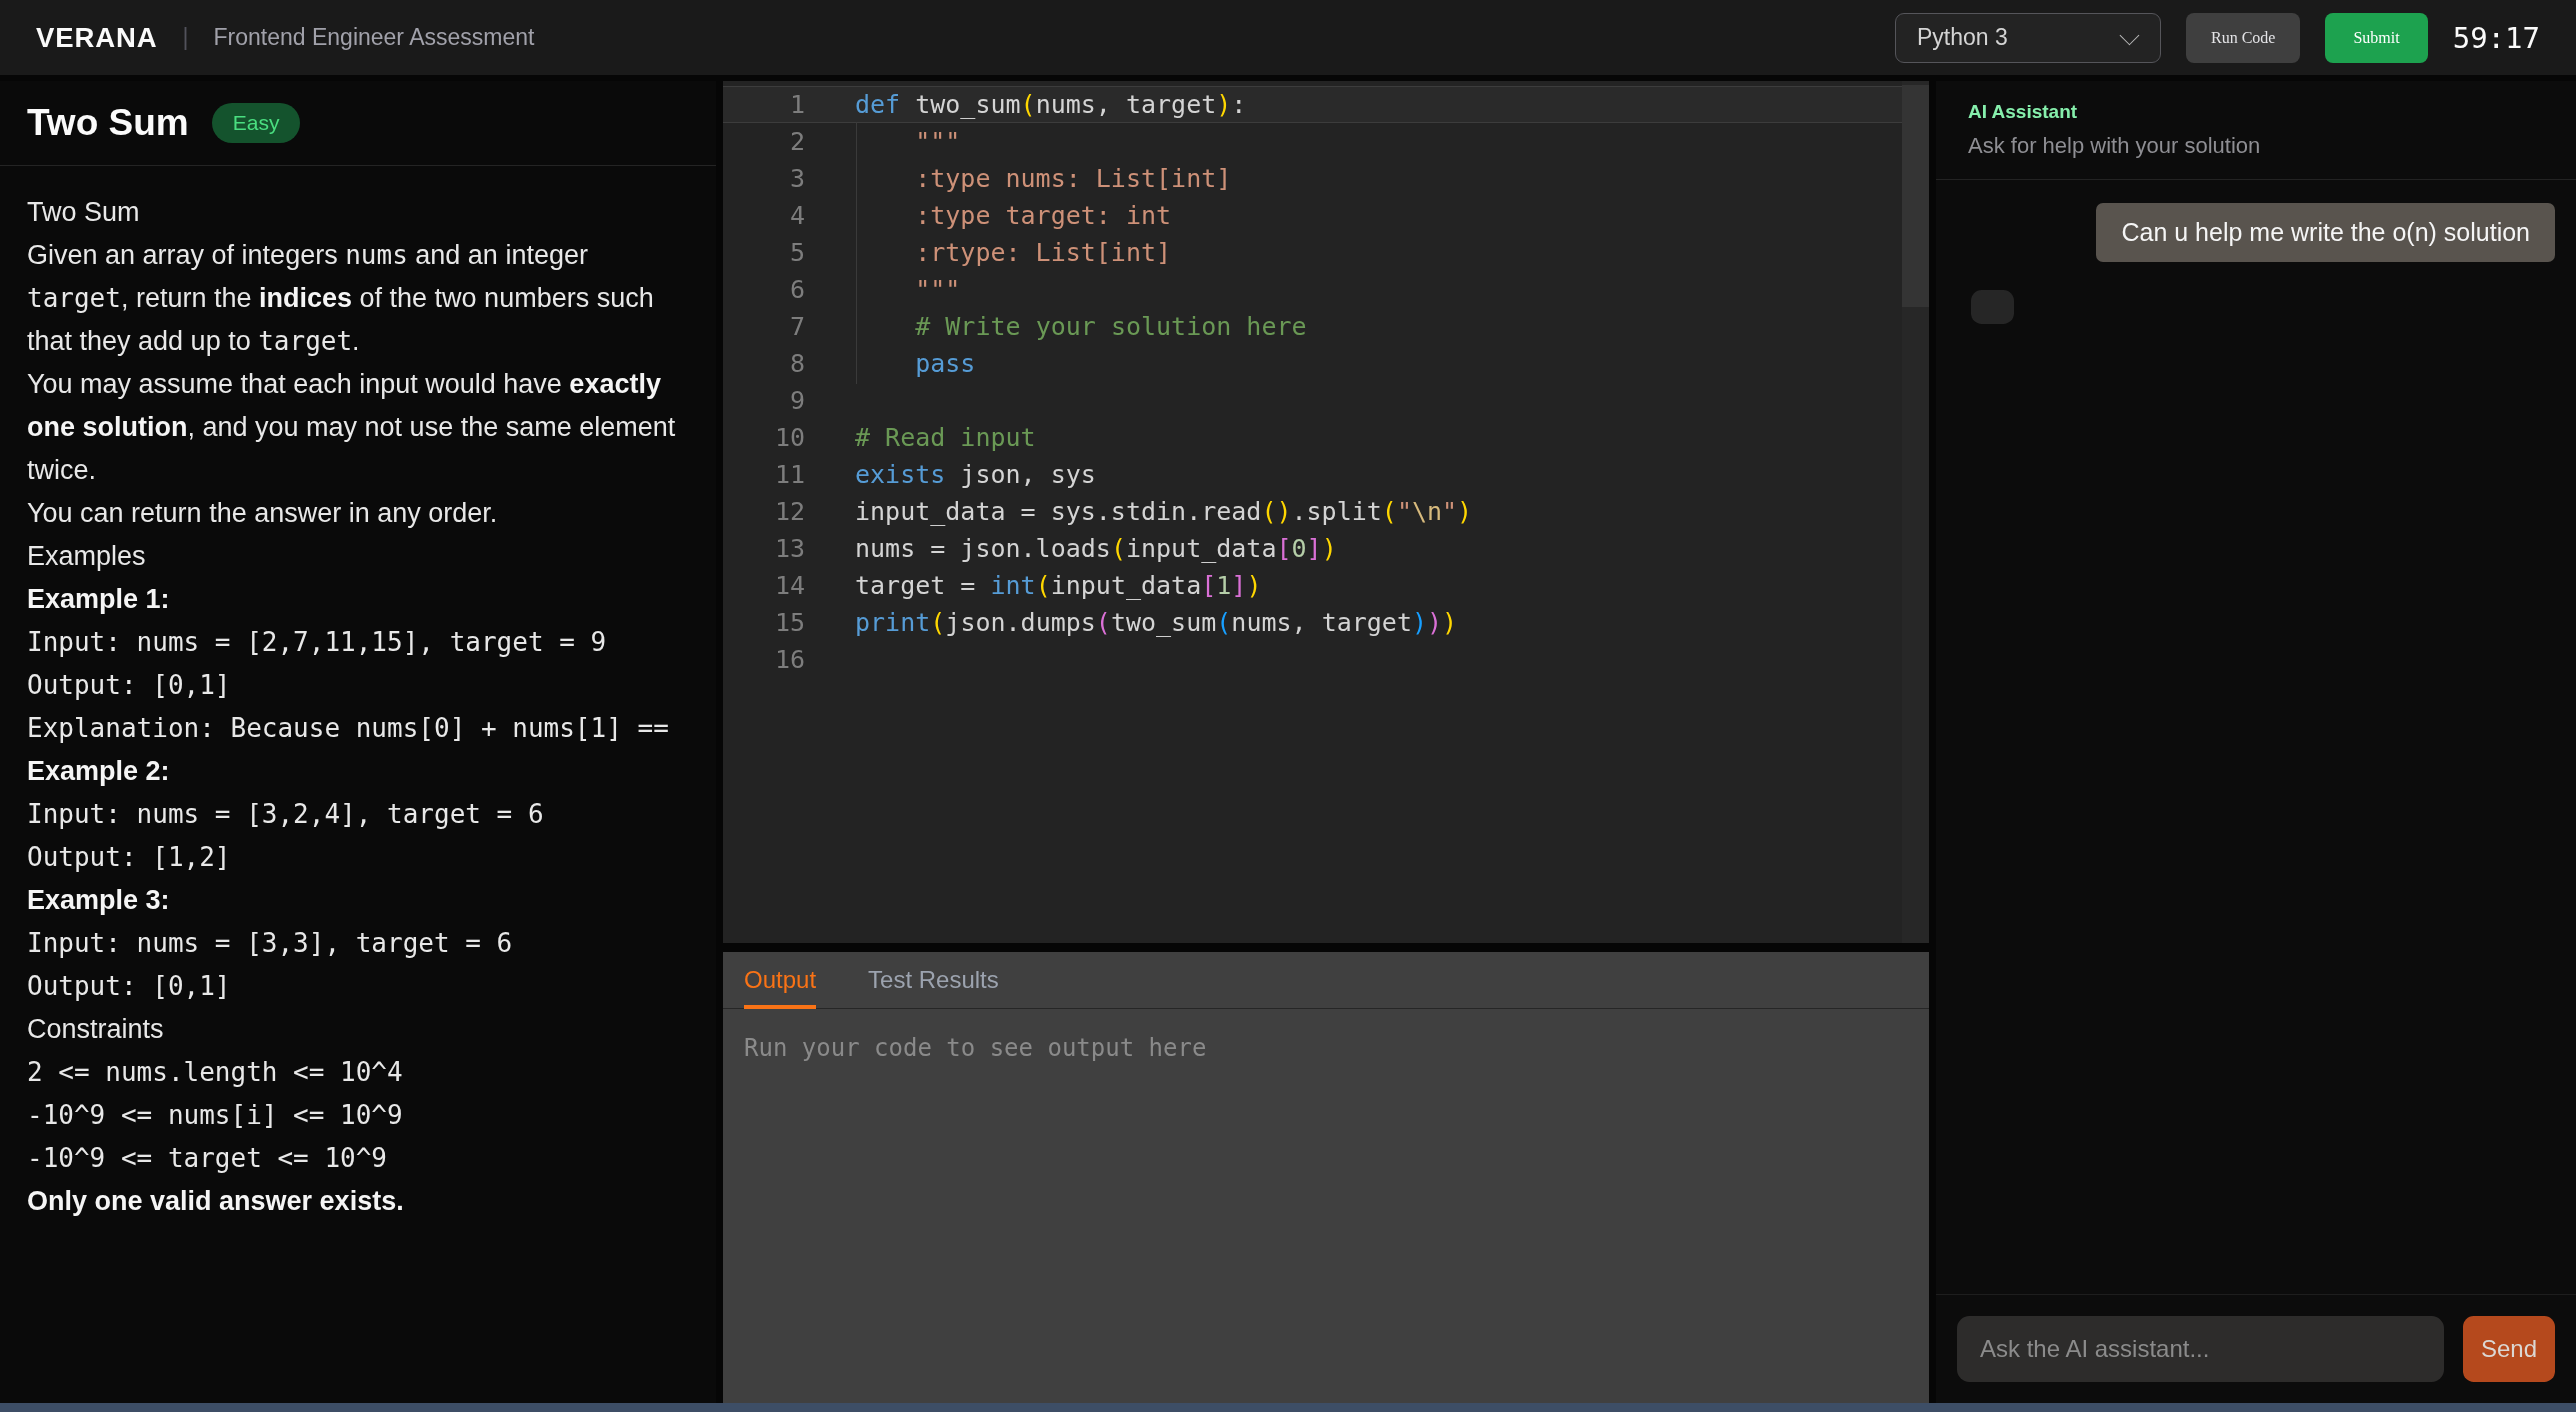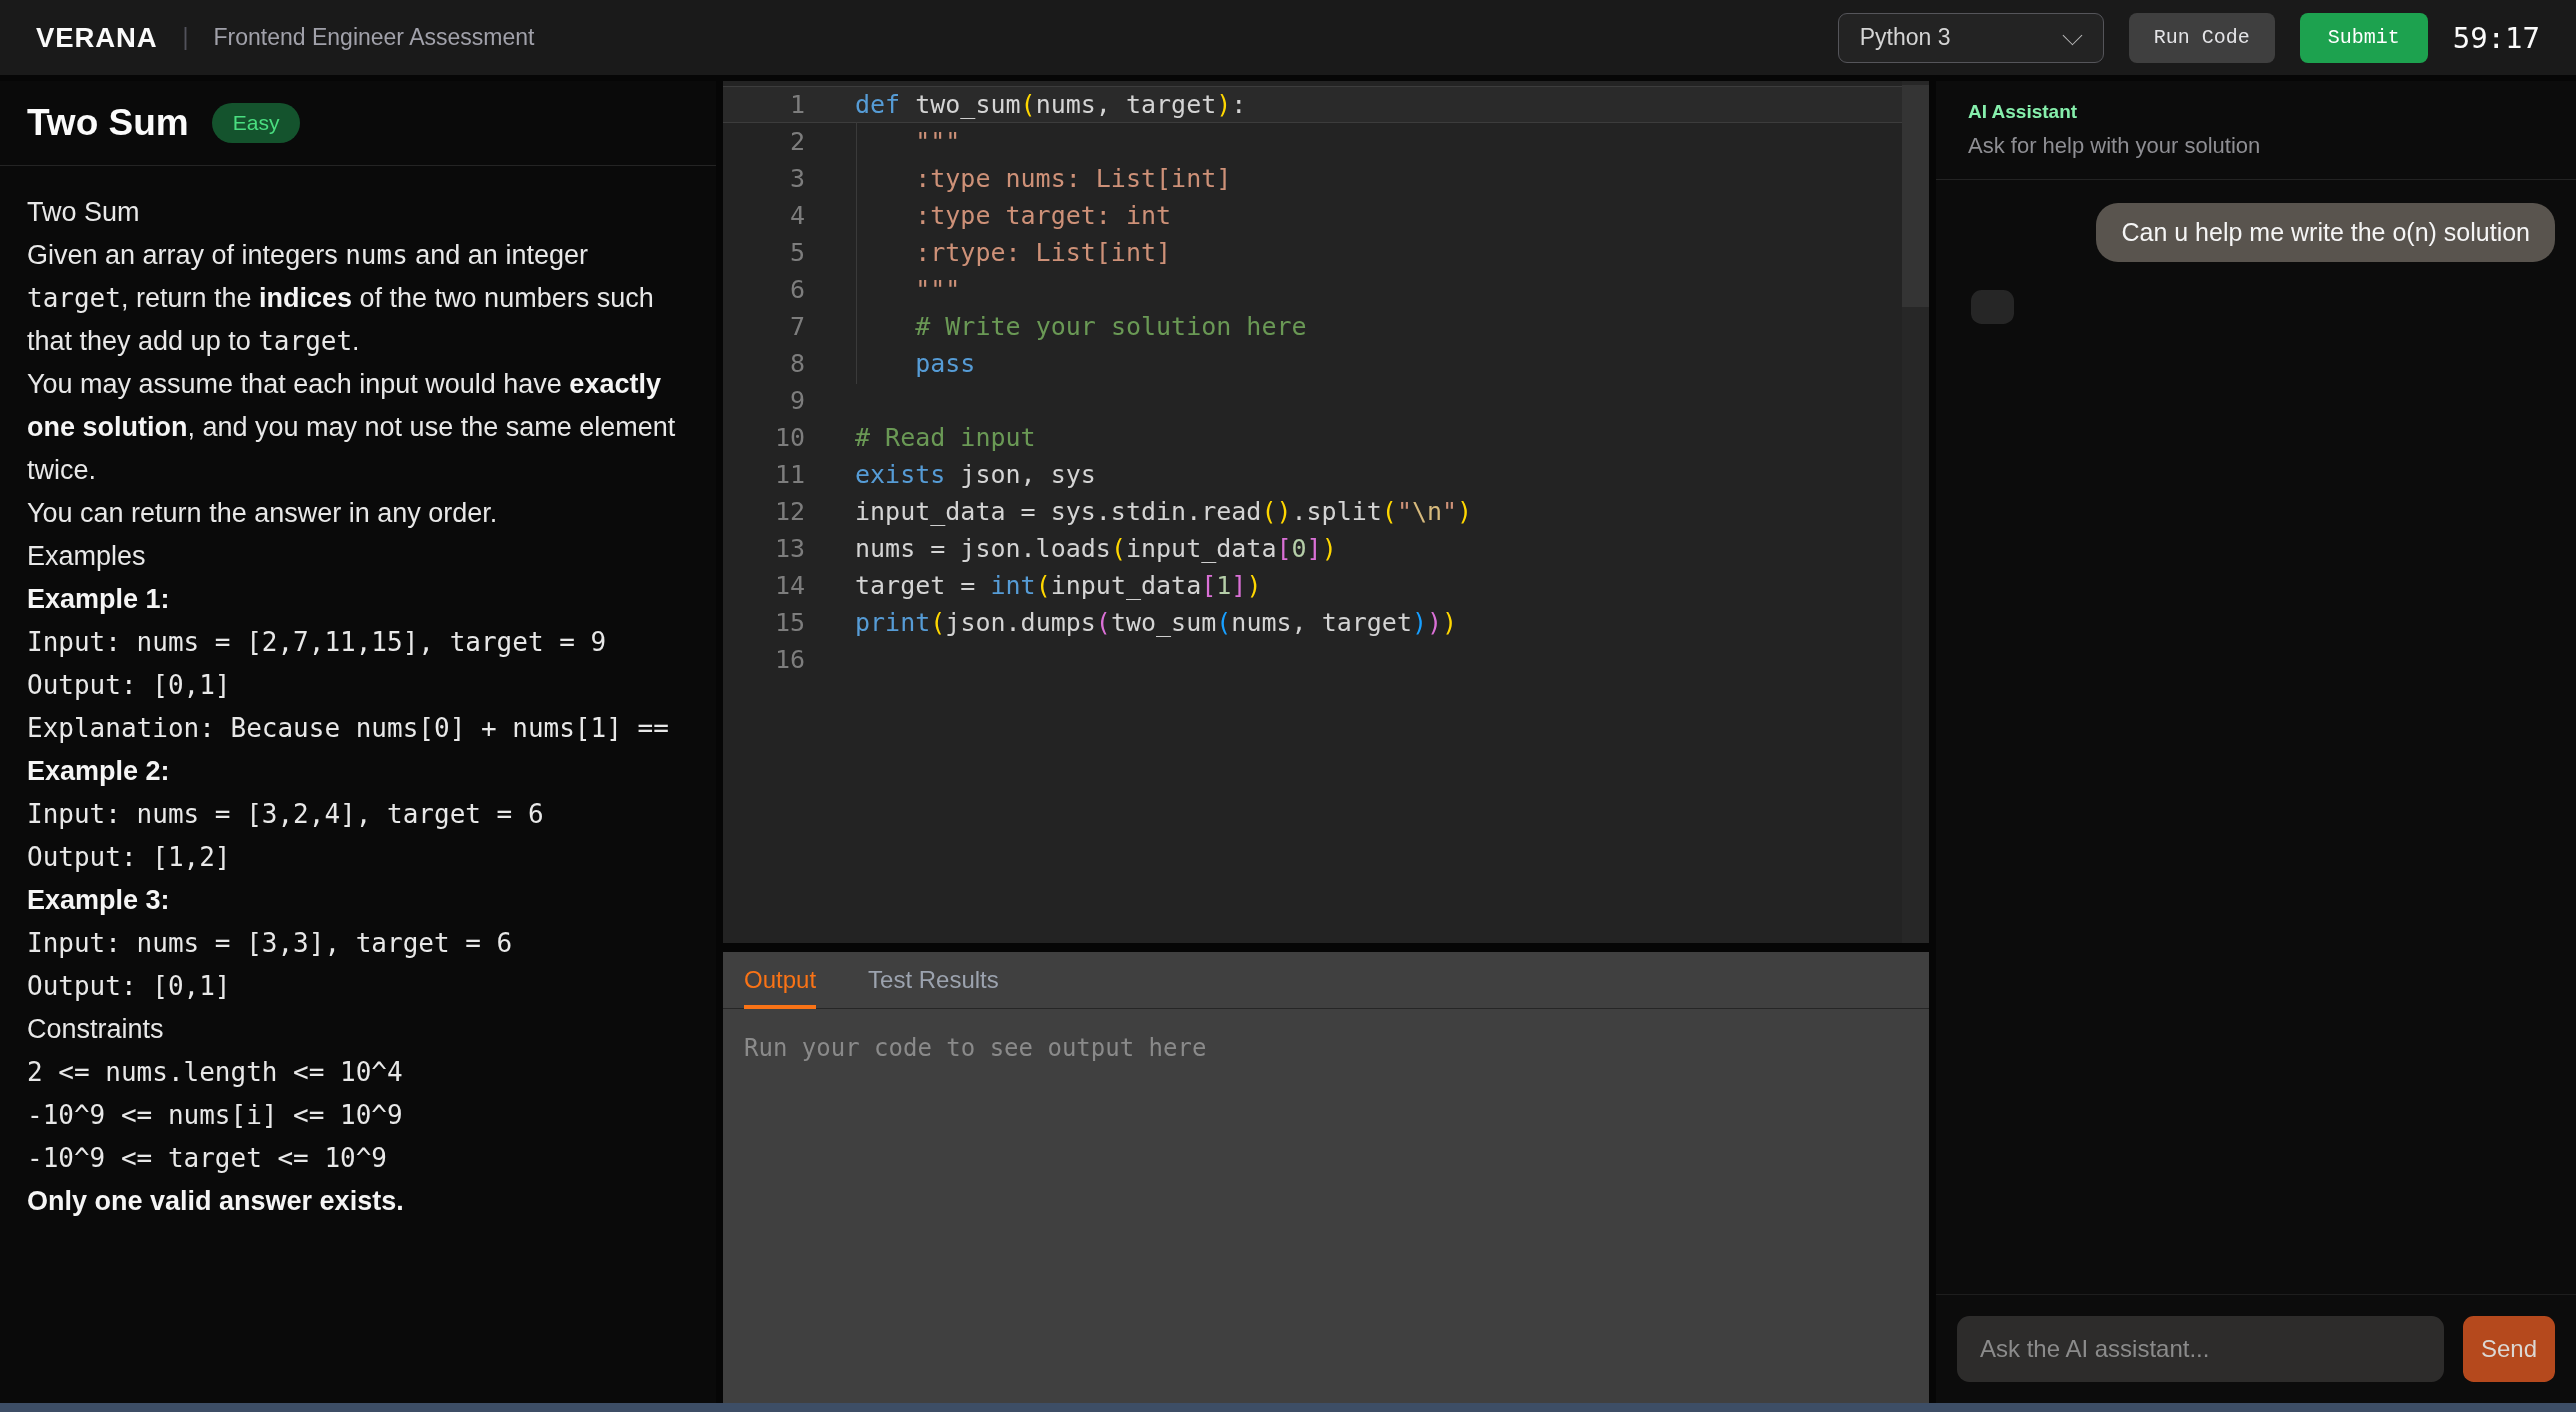--- a/index.html
+++ b/index.html
@@ -8,21 +8,21 @@
   .app { width:2576px; height:1412px; display:flex; flex-direction:column; background:#060606; position:relative; overflow:hidden; }
 
   
   .topbar { height:75px; flex:0 0 75px; background:#1a1a1a; display:flex; align-items:center; padding:9px 36px; }
   .brand { color:#fafafa; font-size:27.5px; font-weight:700; letter-spacing:0.9px; }
   .tb-sep { color:#52525b; font-size:23px; margin:0 25px; font-weight:300; }
   .tb-sub { color:#a1a1aa; font-size:23px; }
   .tb-right { margin-left:auto; display:flex; align-items:center; gap:25px; }
   .select { width:266px; height:50px; background:#232323; border:0.9px solid #55555a; border-radius:9px; display:flex; align-items:center; padding:0 21px; color:#d4d4d4; font-size:23px; cursor:pointer;justify-content:space-between; }
   .select .chev { margin-left:auto; width:14px; height:14px; border-left:1.8px solid #b8b8b8; border-bottom:1.8px solid #b8b8b8; transform:rotate(-45deg) translateY(-3.6px); }
-  .btn { height:50px; border:none; border-radius:8px; font-size:20px; font-family:Liberation Mono, monospace; cursor:pointer; }
+  .btn { height:50px; border:none; border-radius:8px; font-size:16px; font-family:Liberation Serif, serif; cursor:pointer; }
   .btn-run { background:#3f3f3f; color:#e4e4e7; padding:0 25px; }
   .btn-submit { background:var(--submit); color:#ffffff; padding:0 28px; font-weight:500; }
   .timer { color:#fafafa; font-size:29px; font-family:"DejaVu Sans Mono",monospace; }
 
   
   .main { flex:1 1 auto; display:flex; gap:7px; padding-top:6.2px; min-height:0; }
 
   
   .problem-panel { width:716px; flex:0 0 716px; background:#0a0a0a; display:flex; flex-direction:column; min-height:0; }
   .problem-header { padding:21px 27px; border-bottom:0.9px solid #242424; display:flex; align-items:center; gap:23px; }
@@ -55,21 +55,21 @@
   .tab.active { color:var(--accent); }
   .tab.active::after { content:""; position:absolute; left:0; right:0; bottom:-0.9px; height:3.6px; background:var(--accent); }
   .output-body { padding:25px 21px; font-family:"DejaVu Sans Mono",monospace; font-size:24px; color:#8a8a8a; }
 
   
   .ai-panel { width:640px; flex:0 0 640px; background:#0c0c0c; display:flex; flex-direction:column; min-height:0; }
   .ai-header { padding:19.5px 32px 19.5px; border-bottom:0.9px solid #232323; }
   .ai-title { color:#86efac; font-size:19px; font-weight:600; }
   .ai-sub { color:#8e8e93; font-size:22px; margin-top:10.7px; }
   .chat { flex:1 1 auto; padding:23px 21px; display:flex; flex-direction:column; overflow:hidden; }
-  .bubble-user { align-self:flex-end; background:var(--bubble); color:#f5f5f5; font-size:25px; padding:15px 25px; border-radius:22px; max-width:497px; }
+  .bubble-user { align-self:flex-end; background:var(--bubble); color:#f5f5f5; font-size:25px; padding:15px 25px; border-radius:7px; max-width:497px; }
   .typing { margin-top:28px; margin-left:14px; align-self:flex-start; width:43px; height:34px; background:#262626; border-radius:10.7px; }
   .chat-inputrow { border-top:0.9px solid #1e1e1e; padding:21px; display:flex; gap:19.5px; align-items:center; }
   .chat-input { flex:1 1 auto; height:66px; background:#2d2c2b; border:none; outline:none; border-radius:12.4px; color:#e5e5e5; font-size:24px; padding:0 23px; font-family:"Liberation Sans",sans-serif; }
   .chat-input::placeholder { color:#8b8b8b; }
   .btn-send { flex:0 0 92px; height:66px; background:var(--send); color:#dbd7d3; border:none; border-radius:10.7px; font-size:24px; cursor:pointer; font-family:"Liberation Sans",sans-serif; }
 
   .desktop-strip { flex:0 0 9px; background:var(--desktop); }
 </style>
 </head>
 <body>

